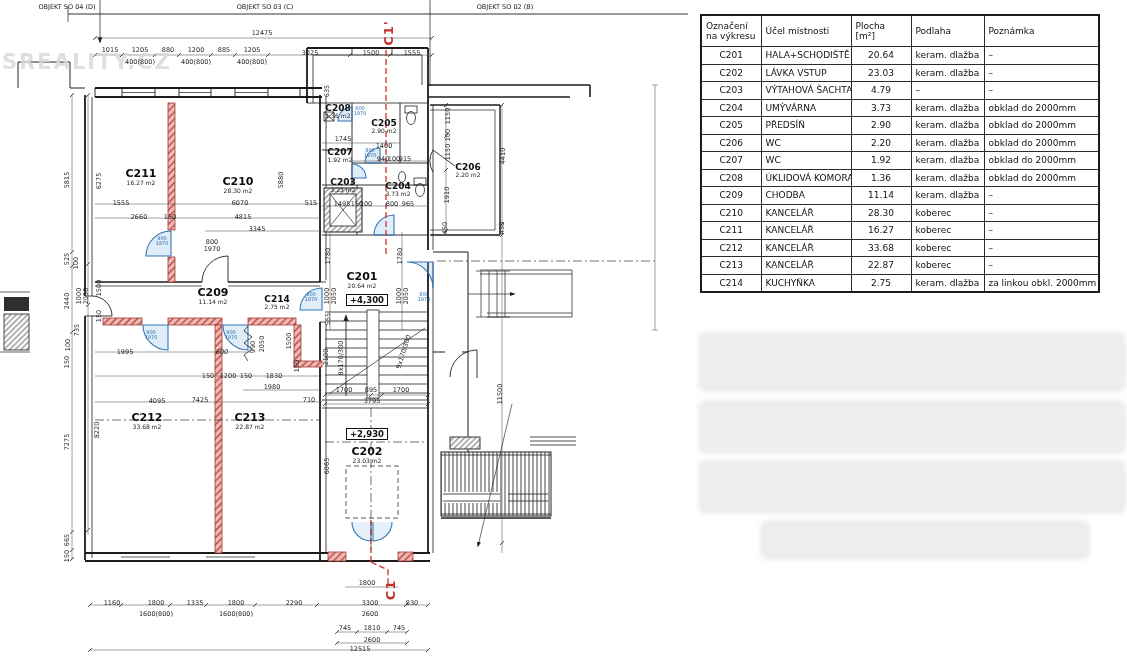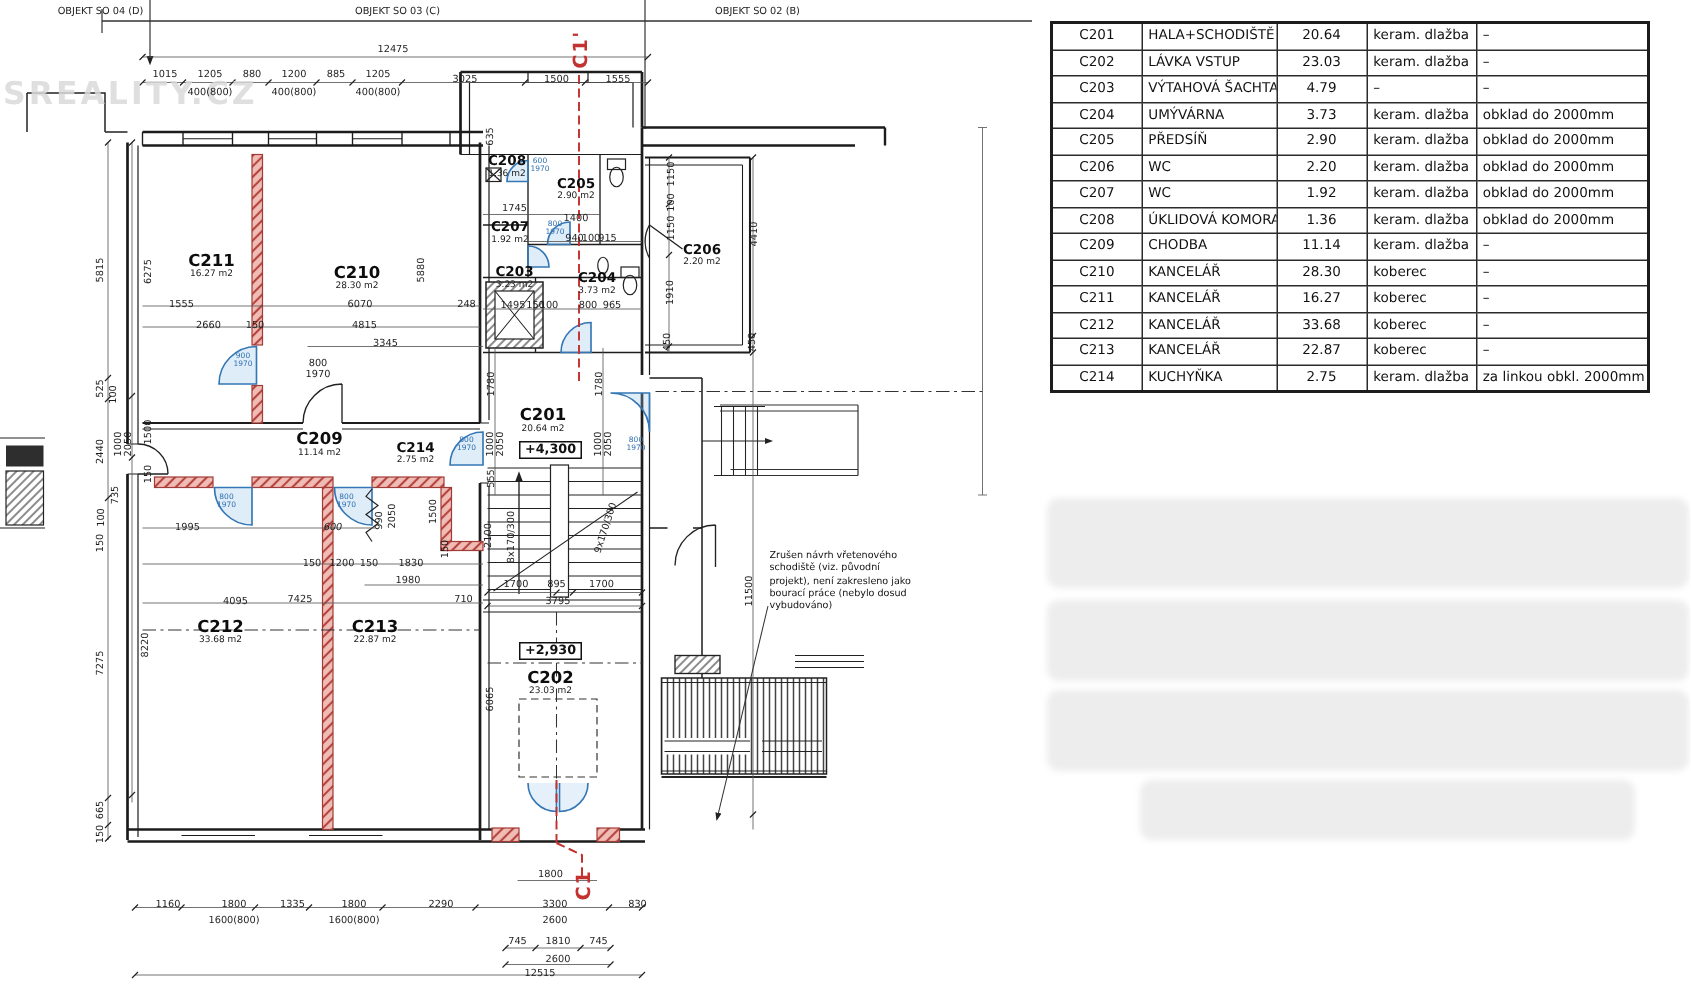--- a/index.html
+++ b/index.html
@@ -228,21 +228,20 @@
 
   <div class="watermark">SREALITY.CZ</div>
 
   <div class="objekt" style="left:67px;top:3px">OBJEKT SO 04 (D)</div>
   <div class="objekt" style="left:265px;top:3px">OBJEKT SO 03 (C)</div>
   <div class="objekt" style="left:505px;top:3px">OBJEKT SO 02 (B)</div>
 
   <div class="secmark" style="left:388px;top:33px">C1'</div>
   <div class="secmark" style="left:390px;top:590px">C1</div>
 
-  <div class="note">Zrušen návrh vřetenového schodiště (viz. původní projekt), není zakresleno jako bourací práce (nebylo dosud vybudováno)</div>
 
   <div style="position:absolute;left:0;top:0;width:690px;height:566px;pointer-events:none">
       <span class="dim" style="left: 262px; top: 33px;">12475</span>
       <span class="dim" style="left: 110px; top: 50px;">1015</span>
       <span class="dim" style="left: 140px; top: 50px;">1205</span>
       <span class="dim" style="left: 140px; top: 62px;">400(800)</span>
       <span class="dim" style="left: 168px; top: 50px;">880</span>
       <span class="dim" style="left: 196px; top: 50px;">1200</span>
       <span class="dim" style="left: 196px; top: 62px;">400(800)</span>
       <span class="dim" style="left: 224px; top: 50px;">885</span>
@@ -267,21 +266,21 @@
       <span class="dim rot" style="left: 99px; top: 181px;">6275</span>
       <span class="dim rot" style="left: 99px; top: 288px;">1500</span>
       <span class="dim rot" style="left: 99px; top: 316px;">150</span>
       <span class="dim rot" style="left: 97px; top: 430px;">8220</span>
       <span class="dim" style="left: 121px; top: 203px;">1555</span>
       <span class="dim" style="left: 139px; top: 217px;">2660</span>
       <span class="dim" style="left: 170px; top: 217px;">150</span>
       <span class="dim" style="left: 240px; top: 203px;">6070</span>
       <span class="dim" style="left: 243px; top: 217px;">4815</span>
       <span class="dim" style="left: 257px; top: 229px;">3345</span>
-      <span class="dim" style="left: 311px; top: 203px;">248</span>
+      <span class="dim" style="left: 311px; top: 203px;">515</span>
       <span class="dim rot" style="left: 281px; top: 180px;">5880</span>
       <span class="dim" style="left: 125px; top: 352px;">1995</span>
       <span class="dim" style="left: 222px; top: 352px; font-style: italic;">600</span>
       <span class="dim" style="left: 157px; top: 376px; margin-top: 25px;">4095</span>
       <span class="dim" style="left: 208px; top: 376px;">150</span>
       <span class="dim" style="left: 228px; top: 376px;">1200</span>
       <span class="dim" style="left: 246px; top: 376px;">150</span>
       <span class="dim" style="left: 274px; top: 376px;">1830</span>
       <span class="dim" style="left: 272px; top: 387px;">1980</span>
       <span class="dim" style="left: 200px; top: 400px;">7425</span>
@@ -326,21 +325,21 @@
       <span class="dim" style="left: 367px; top: 583px;">1800</span>
       <span class="dim" style="left: 112px; top: 603px;">1160</span>
       <span class="dim" style="left: 156px; top: 603px;">1800</span>
       <span class="dim" style="left: 156px; top: 614px;">1600(800)</span>
       <span class="dim" style="left: 195px; top: 603px;">1335</span>
       <span class="dim" style="left: 236px; top: 603px;">1800</span>
       <span class="dim" style="left: 236px; top: 614px;">1600(800)</span>
       <span class="dim" style="left: 294px; top: 603px;">2290</span>
       <span class="dim" style="left: 370px; top: 603px;">3300</span>
       <span class="dim" style="left: 370px; top: 614px;">2600</span>
-      <span class="dim" style="left: 425px; top: 603px;">830</span>
+      <span class="dim" style="left: 412px; top: 603px;">830</span>
       <span class="dim" style="left: 345px; top: 628px;">745</span>
       <span class="dim" style="left: 372px; top: 628px;">1810</span>
       <span class="dim" style="left: 399px; top: 628px;">745</span>
       <span class="dim" style="left: 372px; top: 640px;">2600</span>
       <span class="dim" style="left: 360px; top: 649px;">12515</span>
       <span class="dim blue" style="left: 162px; top: 241px;">900
 1970</span>
       <span class="dim" style="left: 212px; top: 246px;">800
 1970</span>
       <span class="dim blue" style="left: 151px; top: 335px;">800
@@ -419,20 +418,27 @@
 
   <table class="legend">
     <colgroup>
         <col style="width:60px">
         <col style="width:90px">
         <col style="width:60px">
         <col style="width:73px">
         <col style="width:115px">
       </colgroup>
     <thead>
+      <tr>
+        <th>Označení na výkresu</th>
+        <th>Účel místnosti</th>
+        <th>Plocha [m²]</th>
+        <th>Podlaha</th>
+        <th>Poznámka</th>
+      </tr>
     </thead>
     <tbody>
         <tr>
           <td class="ctr">C201</td>
           <td>HALA+SCHODIŠTĚ</td>
           <td class="ctr">20.64</td>
           <td>keram. dlažba</td>
           <td>–</td>
         </tr>
         <tr>

